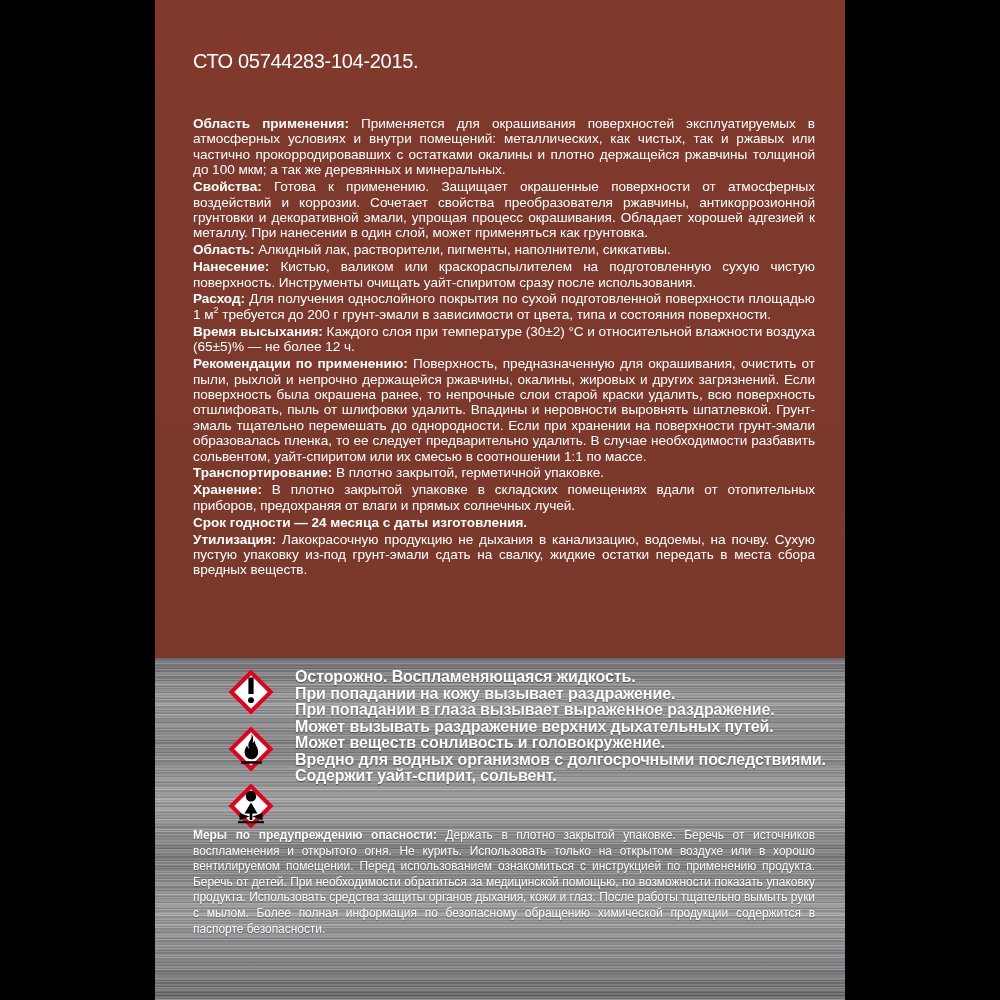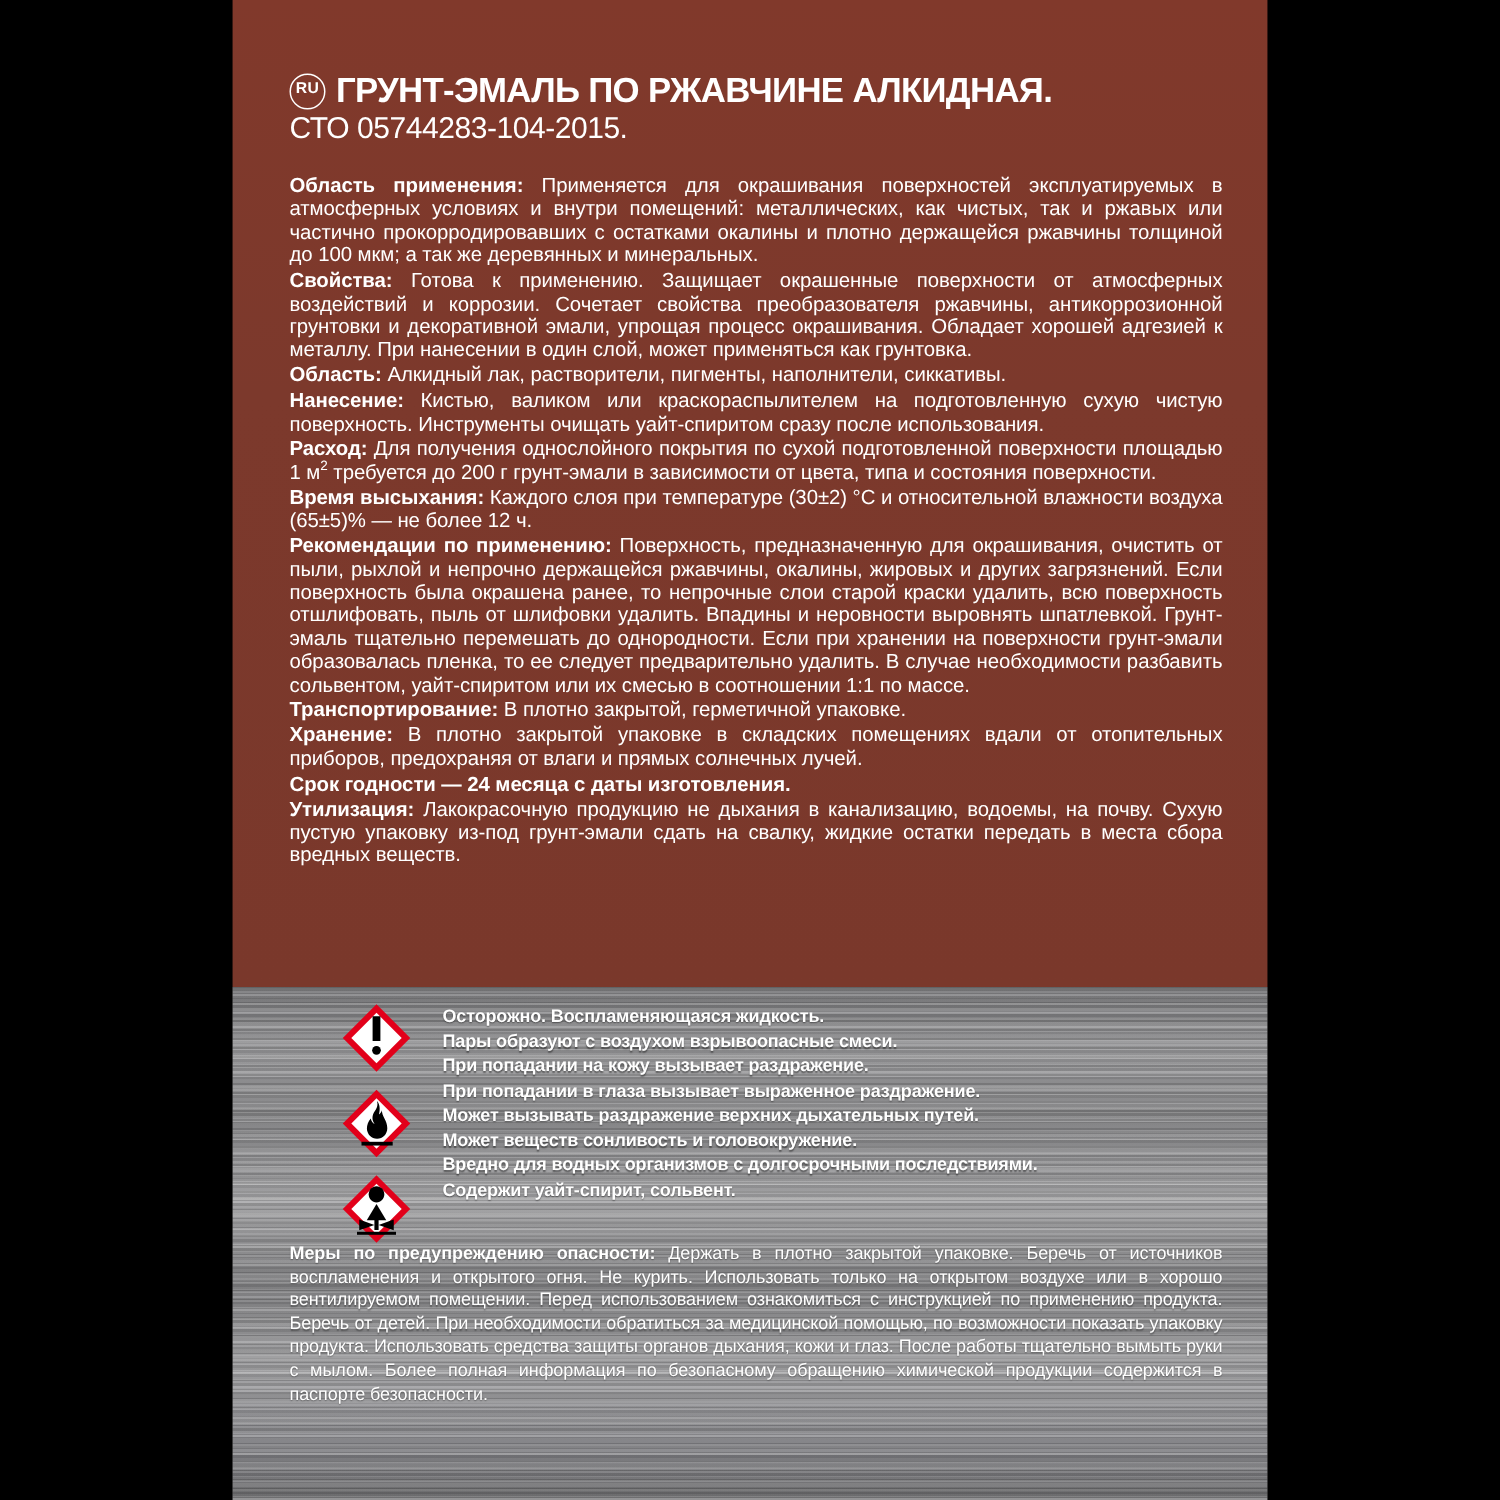--- a/index.html
+++ b/index.html
@@ -65,21 +65,21 @@
   .para b{font-weight:bold;}
   .para.allbold{font-weight:bold;}
   sup{font-size:9px;vertical-align:super;line-height:0;}
 
   
   .hazard{position:absolute;left:0;top:664px;width:690px;height:160px;}
   .pictos{position:absolute;left:72px;top:4px;display:flex;flex-direction:column;gap:9px;}
   .picto{width:48px;height:48px;position:relative;}
   .warnlines{
     position:absolute;left:140px;top:5px;width:500px;
-    color:#fff;font-weight:bold;font-size:12px;line-height:16.55px;
+    color:#fff;font-weight:bold;font-size:16px;line-height:16.55px;
     letter-spacing:-.1px;
     text-shadow:0 1px 1px rgba(0,0,0,.45);
   }
   .warnlines div{white-space:nowrap;}
 
   
   .precaution{
     position:absolute;left:38px;top:828px;width:622px;color:#fff;
     font-size:12px;line-height:15.6px;text-align:justify;letter-spacing:-.05px;
     text-shadow:0 1px 1px rgba(0,0,0,.35);
@@ -90,24 +90,20 @@
 <body>
 
 <div id="label">
 
   <div class="brown"></div>
   <div class="metal"></div>
 
   <div class="content">
 
     <div class="header">
-      <div class="titleline">
-        <div class="ru">RU</div>
-        <h1>ГРУНТ-ЭМАЛЬ ПО РЖАВЧИНЕ АЛКИДНАЯ.</h1>
-      </div>
       <div class="sto">СТО 05744283-104-2015.</div>
     </div>
 
     <div class="body" id="body-sections">
         <p class="para"><b>Область применения:</b><span> Применяется для окрашивания поверхностей эксплуатируемых в атмосферных условиях и внутри помещений: металлических, как чистых, так и ржавых или частично прокорродировавших с остатками окалины и плотно держащейся ржавчины толщиной до 100 мкм; а так же деревянных и минеральных.</span></p>
         <p class="para"><b>Свойства:</b><span> Готова к применению. Защищает окрашенные поверхности от атмосферных воздействий и коррозии. Сочетает свойства преобразователя ржавчины, антикоррозионной грунтовки и декоративной эмали, упрощая процесс окрашивания. Обладает хорошей адгезией к металлу. При нанесении в один слой, может применяться как грунтовка.</span></p>
         <p class="para"><b>Область:</b><span> Алкидный лак, растворители, пигменты, наполнители, сиккативы.</span></p>
         <p class="para"><b>Нанесение:</b><span> Кистью, валиком или краскораспылителем на подготовленную сухую чистую поверхность. Инструменты очищать уайт-спиритом сразу после использования.</span></p>
         <p class="para"><b>Расход:</b><span> Для получения однослойного покрытия по сухой подготовленной поверхности площадью 1 м</span><sup>2</sup><span> требуется до 200 г грунт-эмали в зависимости от цвета, типа и состояния поверхности.</span></p>
         <p class="para"><b>Время высыхания:</b><span> Каждого слоя при температуре (30±2) °С и относительной влажности воздуха (65±5)% — не более 12 ч.</span></p>
@@ -138,21 +134,20 @@
               <path d="M24 8.8 C26.9 8.8 29.2 11.2 29.2 14.2 C29.2 17.2 26.9 19.6 24 19.6 C21.1 19.6 18.8 17.2 18.8 14.2 C18.8 11.2 21.1 8.8 24 8.8 Z" fill="#000"></path>
               <path d="M24 20.6 L30.5 31.5 L17.5 31.5 Z" fill="#000"></path>
               <rect x="22.6" y="29" width="2.8" height="9" fill="#000"></rect>
               <path d="M12.5 31 L22.6 34.6 L12.5 38.2 Z" fill="#000"></path>
               <path d="M35.5 31 L25.4 34.6 L35.5 38.2 Z" fill="#000"></path>
               <rect x="11" y="39.2" width="26" height="2" fill="#000"></rect>
             </svg></div>
         </div>
       <div class="warnlines" id="warnlines">
           <div>Осторожно. Воспламеняющаяся жидкость.</div>
-          <div>Пары образуют с воздухом взрывоопасные смеси.</div>
           <div>При попадании на кожу вызывает  раздражение.</div>
           <div>При попадании в глаза вызывает выраженное  раздражение.</div>
           <div>Может вызывать раздражение верхних дыхательных путей.</div>
           <div>Может веществ сонливость и головокружение.</div>
           <div>Вредно для водных организмов с долгосрочными последствиями.</div>
           <div>Содержит уайт-спирит,  сольвент.</div>
         </div>
     </div>
 
     <div class="precaution">

